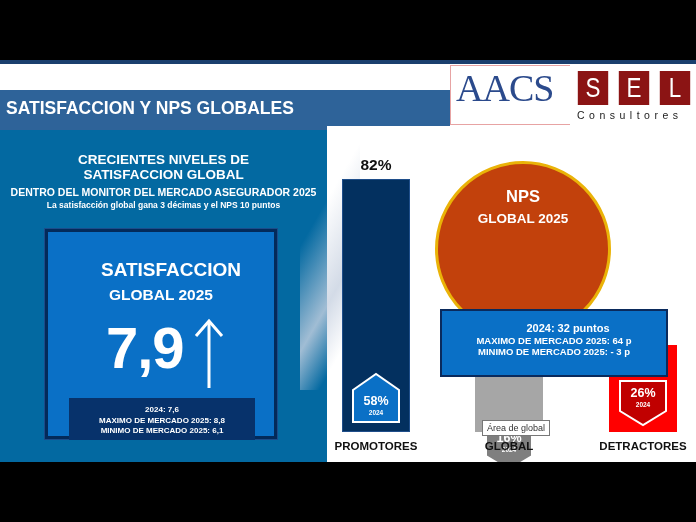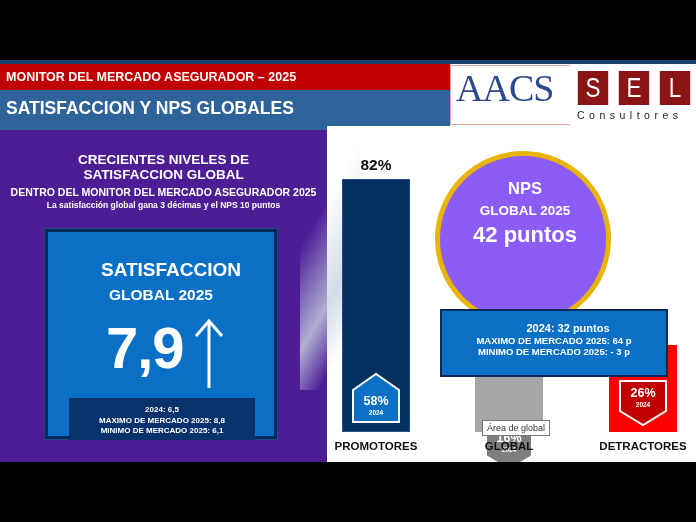--- a/index.html
+++ b/index.html
@@ -12,54 +12,51 @@
   .blue-bar { position: absolute; left: 0; top: 30px; width: 450px; height: 36px; background: #2e6399; }
   .blue-bar span { position: absolute; left: 6px; top: 8px; color: #fff; font-weight: bold; font-size: 17.5px; }
   .blue-bar2 { position: absolute; left: 0; top: 66px; width: 327px; height: 4px; background: #2e6399; }
   .logo-aacs { position: absolute; left: 450px; top: 5px; width: 124px; height: 60px; background: #fff; border: 1px solid #e7a3a3; }
   .aacs-big { position: absolute; left: 5px; top: 0px; color: #2b4a8c; font-family: "Liberation Serif", serif; font-size: 38px; letter-spacing: -1px; }
   .aacs-sub { position: absolute; left: 6px; top: 37px; color: #999; font-family: "Liberation Serif", serif; font-size: 8.5px; line-height: 9.5px; }
   .logo-sel { position: absolute; left: 570px; top: 5px; width: 126px; height: 60px; background: #fff; }
   .sel-boxes { position: absolute; left: 4px; top: 6px; display: flex; gap: 3px; }
   .sel-box { width: 38px; height: 34px; background: #8b1414; color: #fff; font-family: "Liberation Sans Narrow", "Liberation Sans", sans-serif; font-size: 28px; text-align: center; line-height: 34px; transform: scaleX(0.8); }
   .sel-sub { position: absolute; left: 7px; top: 44px; font-size: 10.5px; color: #222; letter-spacing: 4.5px; }
-  .left-panel { position: absolute; left: 0; top: 70px; width: 327px; height: 332px; background: #4c1d95; padding-left: 36px; }
+  .left-panel { position: absolute; left: 0; top: 70px; width: 327px; height: 332px; background: #0369a1; padding-left: 36px; }
   .left-title1 { position: absolute; left: 0; width: 327px; top: 22px; text-align: center; color: #fff; font-weight: bold; font-size: 13.5px; line-height: 15px; }
   .left-title2 { position: absolute; left: 0; width: 327px; top: 56px; text-align: center; color: #fff; font-weight: bold; font-size: 10.5px; }
   .left-title3 { position: absolute; left: 0; width: 327px; top: 70px; text-align: center; color: #fff; font-weight: bold; font-size: 8.5px; }
   .sat-box { position: absolute; left: 45px; top: 99px; width: 232px; height: 210px; background: #0a70c6; border: 3px solid #032a5a; outline: 1px solid #1b4c8a; }
   .sat-title1 { position: absolute; left: 0; width: 246px; top: 27px; text-align: center; color: #fff; font-weight: bold; font-size: 19px; }
   .sat-title2 { position: absolute; left: 0; width: 226px; top: 54px; text-align: center; color: #fff; font-weight: bold; font-size: 15.5px; }
   .sat-value { position: absolute; left: 58px; top: 82px; color: #fff; font-weight: bold; font-size: 58px; letter-spacing: -1px; }
   .sat-arrow { position: absolute; left: 146px; top: 86px; width: 30px; height: 72px; }
   .sat-info { position: absolute; left: 21px; top: 166px; width: 186px; height: 42px; background: #07326b; text-align: center; color: #fff; font-weight: bold; font-size: 8px; line-height: 10.5px; padding-top: 7px; }
   .swoosh { position: absolute; left: 300px; top: 80px; width: 60px; height: 250px; background: linear-gradient(120deg, rgba(200,210,225,0) 30%, rgba(200,210,225,0.8) 60%, rgba(255,255,255,0) 80%); }
   .bar-pct { position: absolute; font-weight: bold; color: #111; font-size: 15.5px; text-align: center; }
   .bar { position: absolute; }
   .bar-label { position: absolute; font-weight: bold; color: #111; font-size: 11.5px; text-align: center; }
   .badge { position: absolute; }
   .badge svg { position: absolute; left: 0; top: 0; }
   .badge-pct { position: absolute; left: 0; width: 100%; text-align: center; color: #fff; font-weight: bold; font-size: 12.5px; }
   .badge-yr { position: absolute; left: 0; width: 100%; text-align: center; color: #fff; font-weight: bold; font-size: 6.5px; }
-  .nps-circle { position: absolute; left: 435px; top: 91px; width: 176px; height: 176px; border-radius: 50%; background: #8b5cf6; border: 5px solid #eab308; }
+  .nps-circle { position: absolute; left: 435px; top: 101px; width: 176px; height: 176px; border-radius: 50%; background: #c2410c; border: 3px solid #eab308; }
   .nps-t1 { position: absolute; left: 0; width: 170px; top: 23px; text-align: center; color: #fff; font-weight: bold; font-size: 16.5px; }
   .nps-t2 { position: absolute; left: 0; width: 170px; top: 47px; text-align: center; color: #fff; font-weight: bold; font-size: 13.5px; }
   .nps-t3 { position: absolute; left: 0; width: 170px; top: 66px; text-align: center; color: #fff; font-weight: bold; font-size: 22px; }
   .nps-info { position: absolute; left: 440px; top: 249px; width: 228px; height: 68px; background: #0a70c6; border: 2px solid #0a2a5c; text-align: center; color: #fff; font-weight: bold; font-size: 9.5px; line-height: 11.5px; padding-top: 12px; }
   .nps-info .l1 { font-size: 11px; padding-left: 28px; }
   .tooltip { position: absolute; left: 482px; top: 360px; height: 16px; padding: 0 4px; background: #fff; border: 1px solid #777; font-size: 9px; color: #333; line-height: 14px; }
 </style>
 </head>
 <body>
 
 <div class="slide">
   <div class="topline"></div>
-  <div class="red-bar">
-    <span>MONITOR DEL MERCADO ASEGURADOR – 2025</span>
-  </div>
   <div class="blue-bar">
     <span>SATISFACCION Y NPS GLOBALES</span>
   </div>
   <div class="blue-bar2"></div>
 
   <div class="logo-aacs">
     <div class="aacs-big">AACS</div>
   </div>
   <div class="logo-sel">
     <div class="sel-boxes">
@@ -80,21 +77,21 @@
 
     <div class="sat-box">
       <div class="sat-title1">SATISFACCION</div>
       <div class="sat-title2">GLOBAL 2025</div>
       <div class="sat-value">7,9</div>
       <svg class="sat-arrow" viewBox="0 0 30 72">
         <line x1="15" y1="4" x2="15" y2="70" stroke="#fff" stroke-width="3"></line>
         <polyline points="2,18 15,3 28,18" fill="none" stroke="#fff" stroke-width="3"></polyline>
       </svg>
       <div class="sat-info">
-        <div>2024: 6,5</div>
+        <div>2024: 7,6</div>
         <div>MAXIMO DE MERCADO 2025: 8,8</div>
         <div>MINIMO DE MERCADO 2025: 6,1</div>
       </div>
     </div>
   </div>
 
   <div class="swoosh"></div>
 
   <div class="bar-pct" style="left:342px; top:96px; width:68px;">82%</div>
   <div class="bar" style="left:342px; top:119px; width:68px; height:253px; background:#03305f; border:1px solid #1f4e8a;"></div>
@@ -125,21 +122,20 @@
       <polygon points="2,2 48,2 48,32 25,46 2,32" fill="#c00000" stroke="#fff" stroke-width="2"></polygon>
     </svg>
     <div class="badge-pct" style="top:7px;">26%</div>
     <div class="badge-yr" style="top:22px;">2024</div>
   </div>
   <div class="bar-label" style="left:589px; top:380px; width:108px;">DETRACTORES</div>
 
   <div class="nps-circle">
     <div class="nps-t1">NPS</div>
     <div class="nps-t2">GLOBAL 2025</div>
-    <div class="nps-t3">42 puntos</div>
   </div>
   <div class="nps-info">
     <div class="l1">2024: 32 puntos</div>
     <div>MAXIMO DE MERCADO 2025: 64 p</div>
     <div>MINIMO DE MERCADO 2025: - 3 p</div>
   </div>
 
   <div class="tooltip">Área de global</div>
 </div>
 

